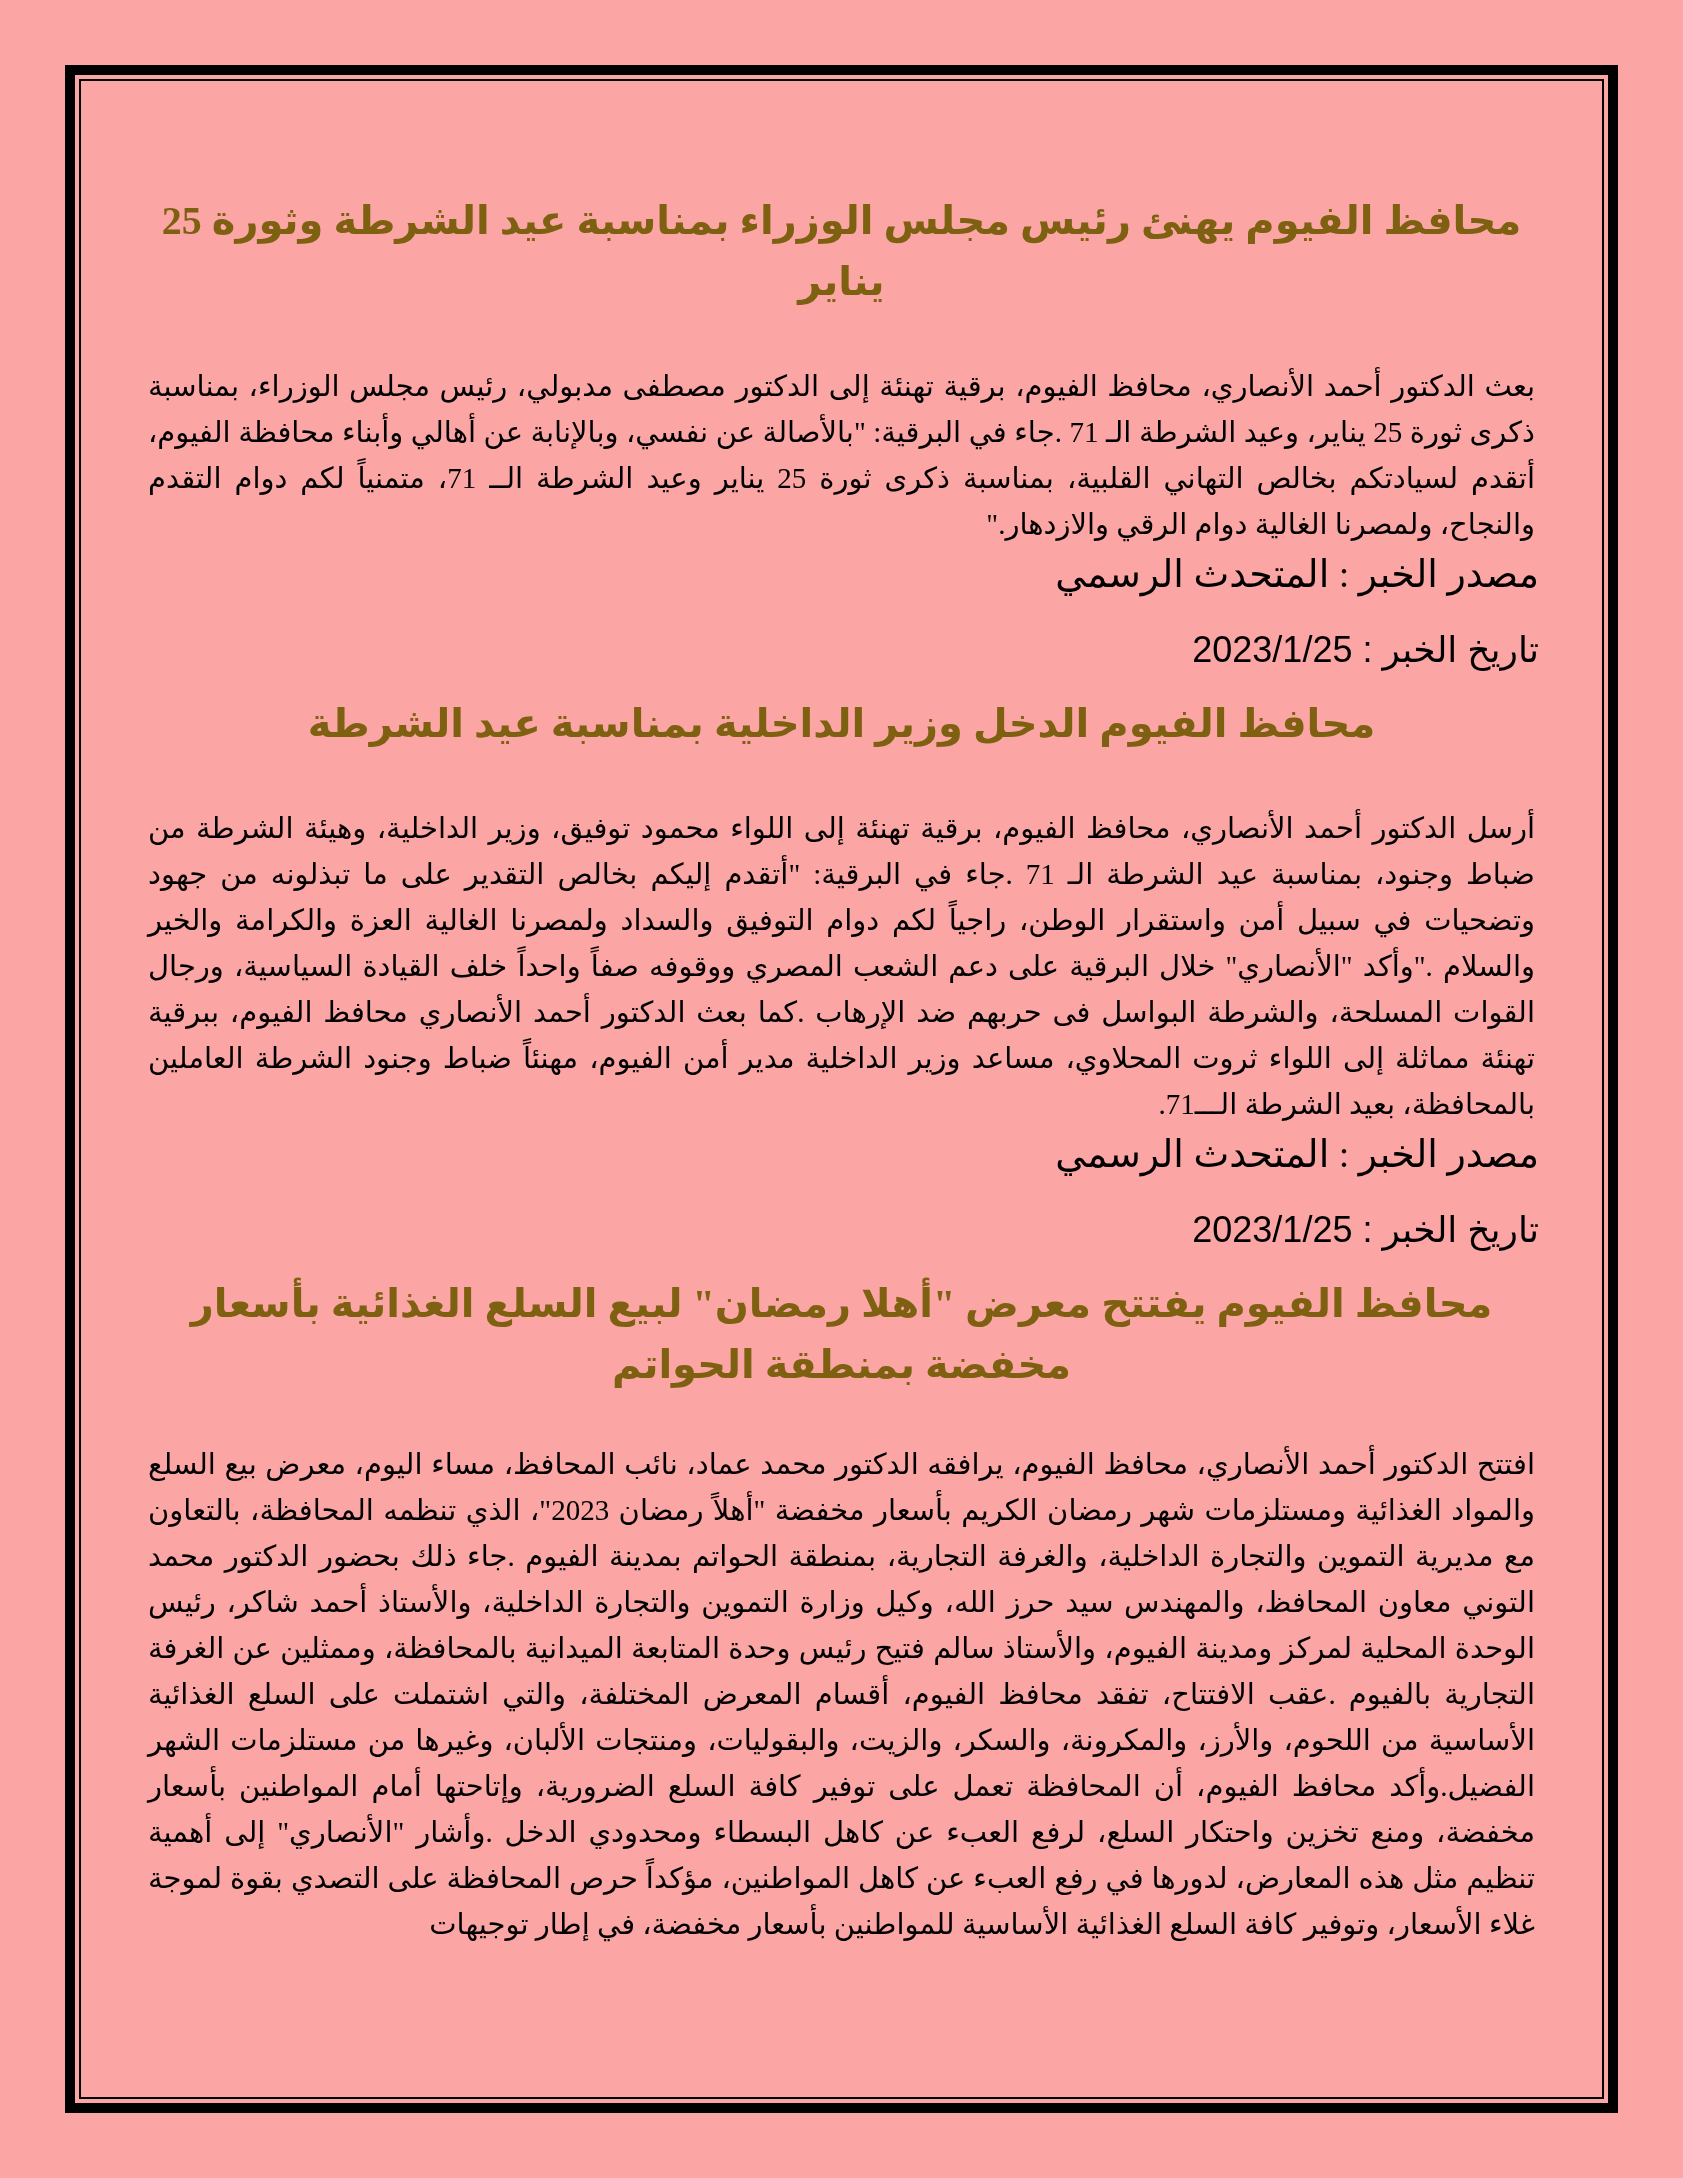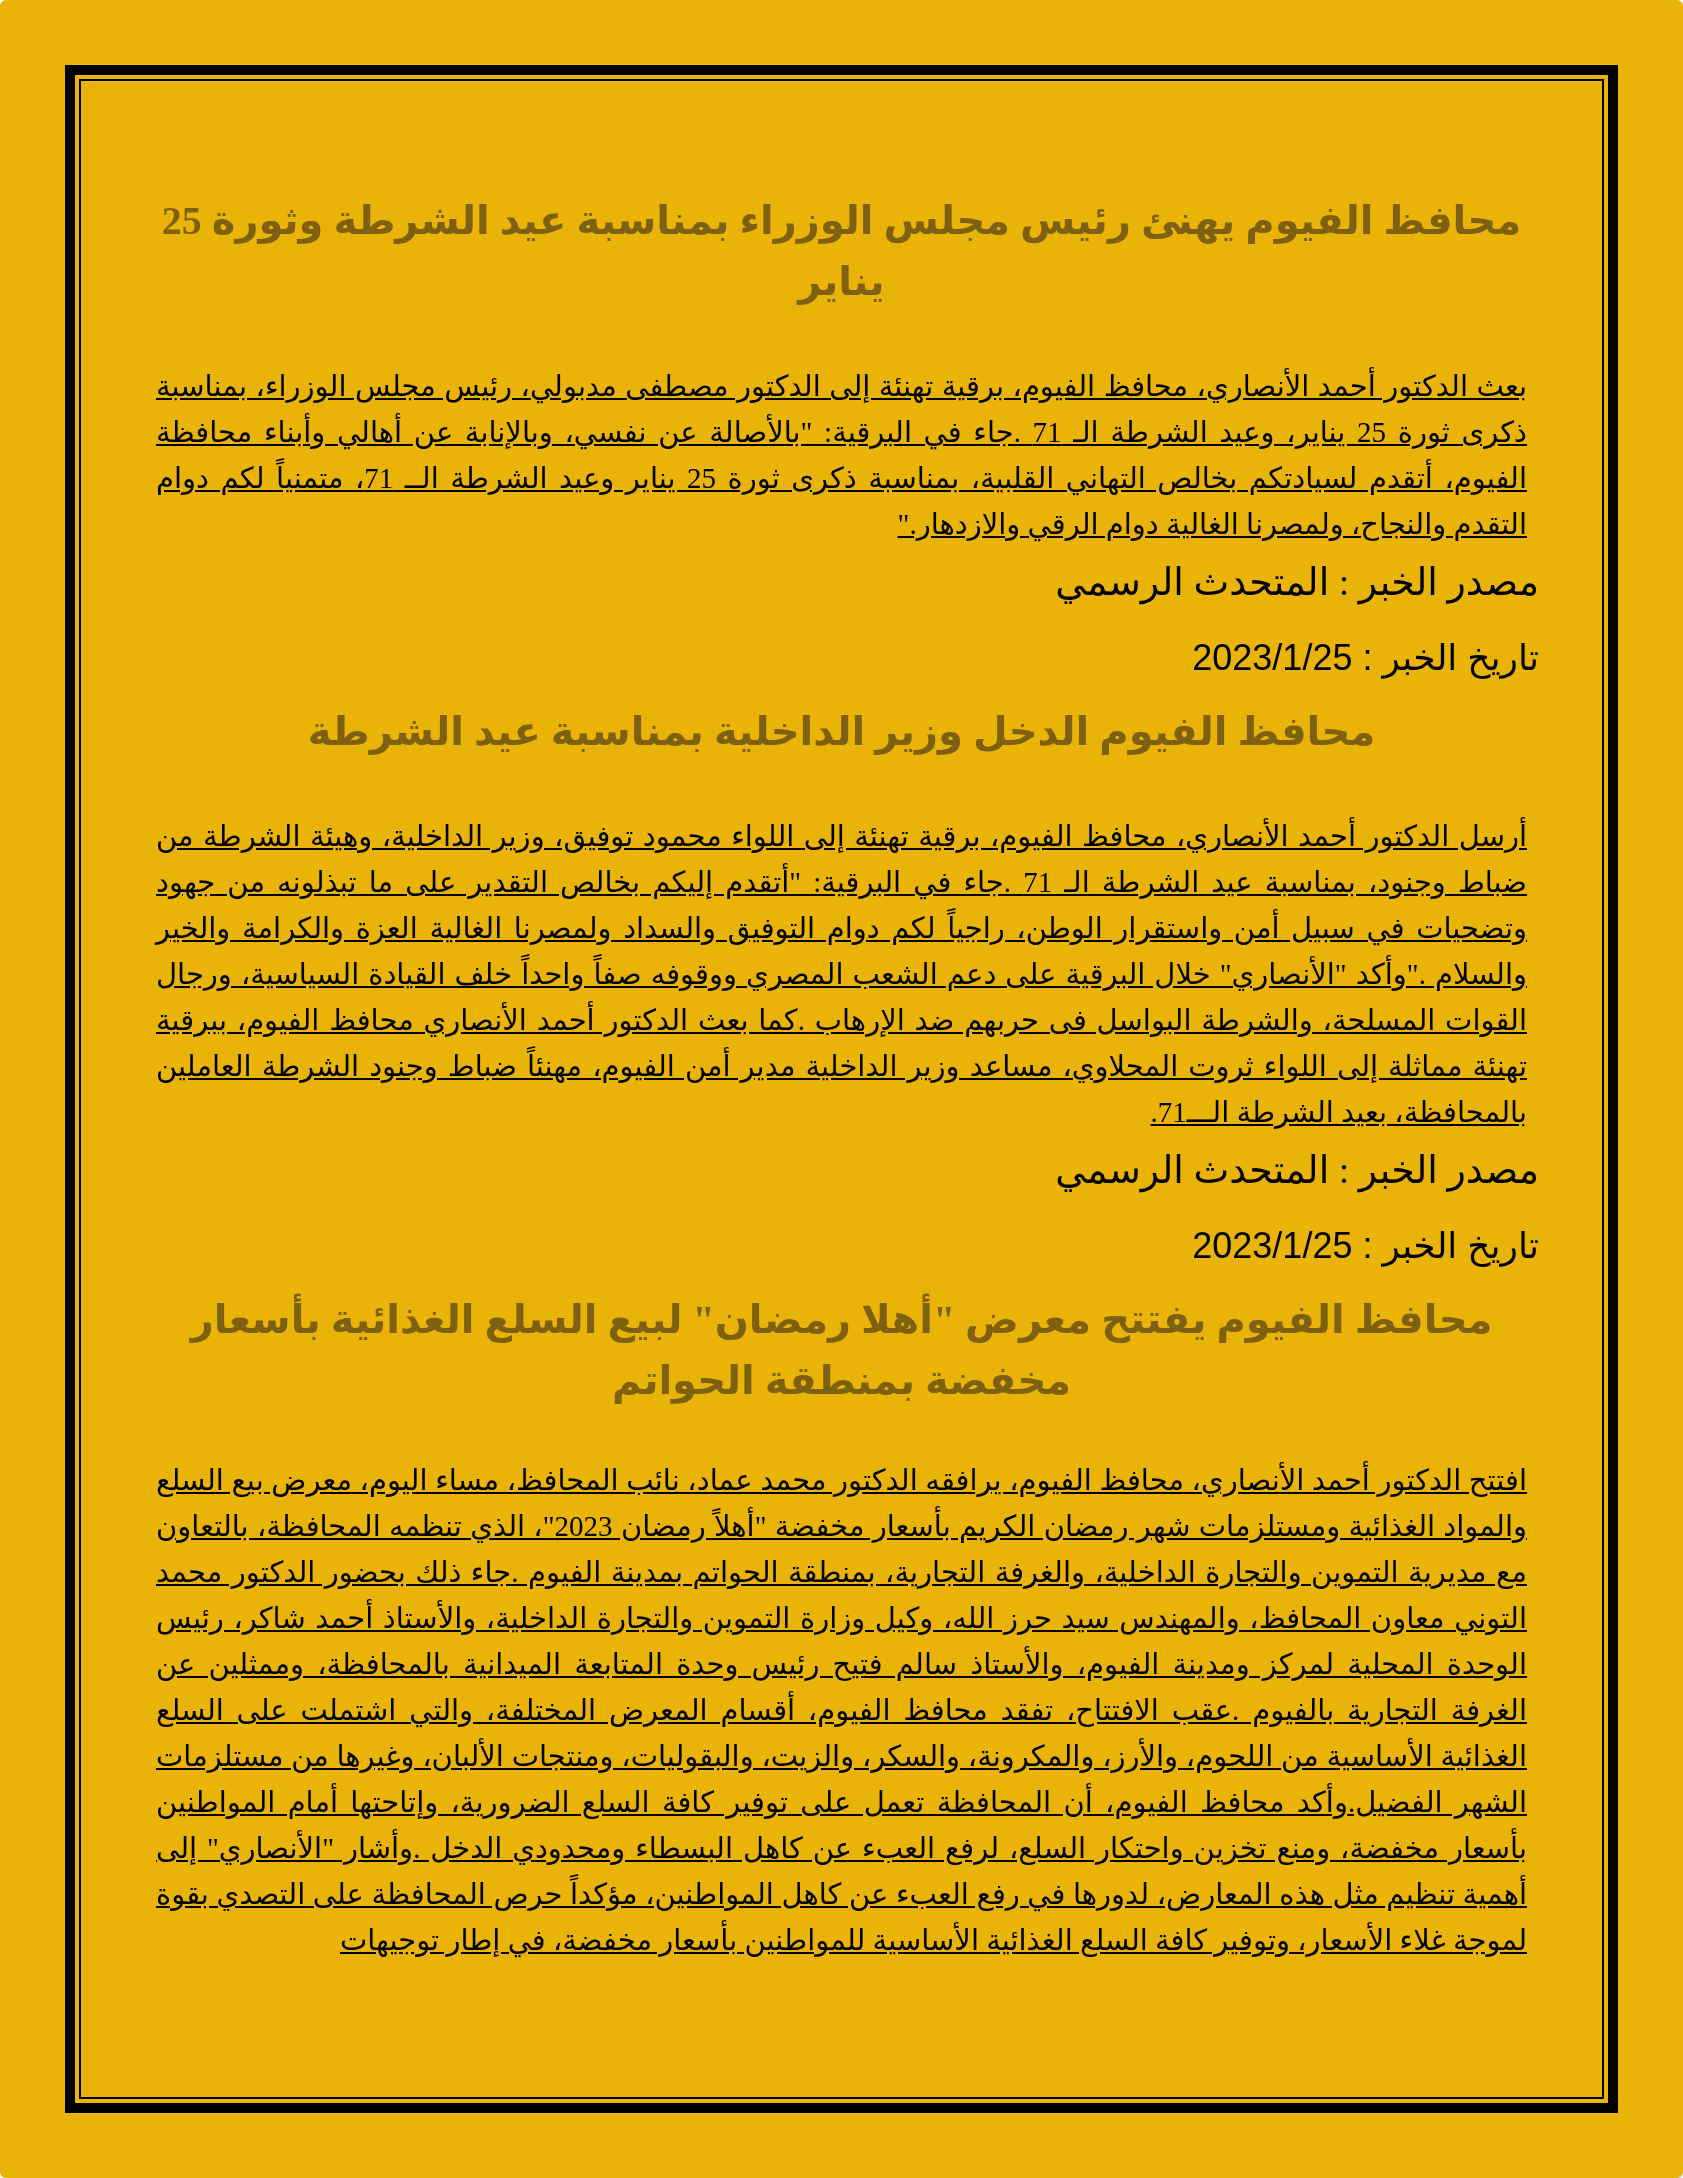--- a/index.html
+++ b/index.html
@@ -1,23 +1,22 @@
 <!DOCTYPE html>
 <html dir="rtl" lang="ar"><head>
 <meta charset="utf-8">
 <style>
   html,body{margin:0;padding:0;background:#ffffff;}
   .sheet{
     position:relative;
     width:1683px;height:2178px;
-    background:#eab308;
+    background:#fca5a5;
     overflow:hidden;
     font-family:"Liberation Serif","DejaVu Sans",serif;
     color:#000000;
-    border-radius:6px;
   }
   .border-outer{
     position:absolute;inset:65px;
     border:10px solid #000000;
     pointer-events:none;
   }
   .border-inner{
     position:absolute;inset:79px;
     border:2px solid #000000;
     pointer-events:none;
@@ -37,22 +36,21 @@
     margin:0;
   }
   .t1{margin-top:99px;margin-bottom:51px;}
   .t2{margin-top:18px;margin-bottom:51px;}
   .t3{margin-top:18px;margin-bottom:46px;}
   .article-body{
     font-size:29px;
     line-height:46px;
     text-align:justify;
     text-justify:inter-word;
-    margin:12px;
-    text-decoration:underline;
+    margin:4px;
   }
   .source-line{
     font-size:38px;
     line-height:46px;
     text-align:right;
     margin:0;
   }
   .date-line{
     font-family:"Liberation Sans","DejaVu Sans",sans-serif;
     font-size:36px;

